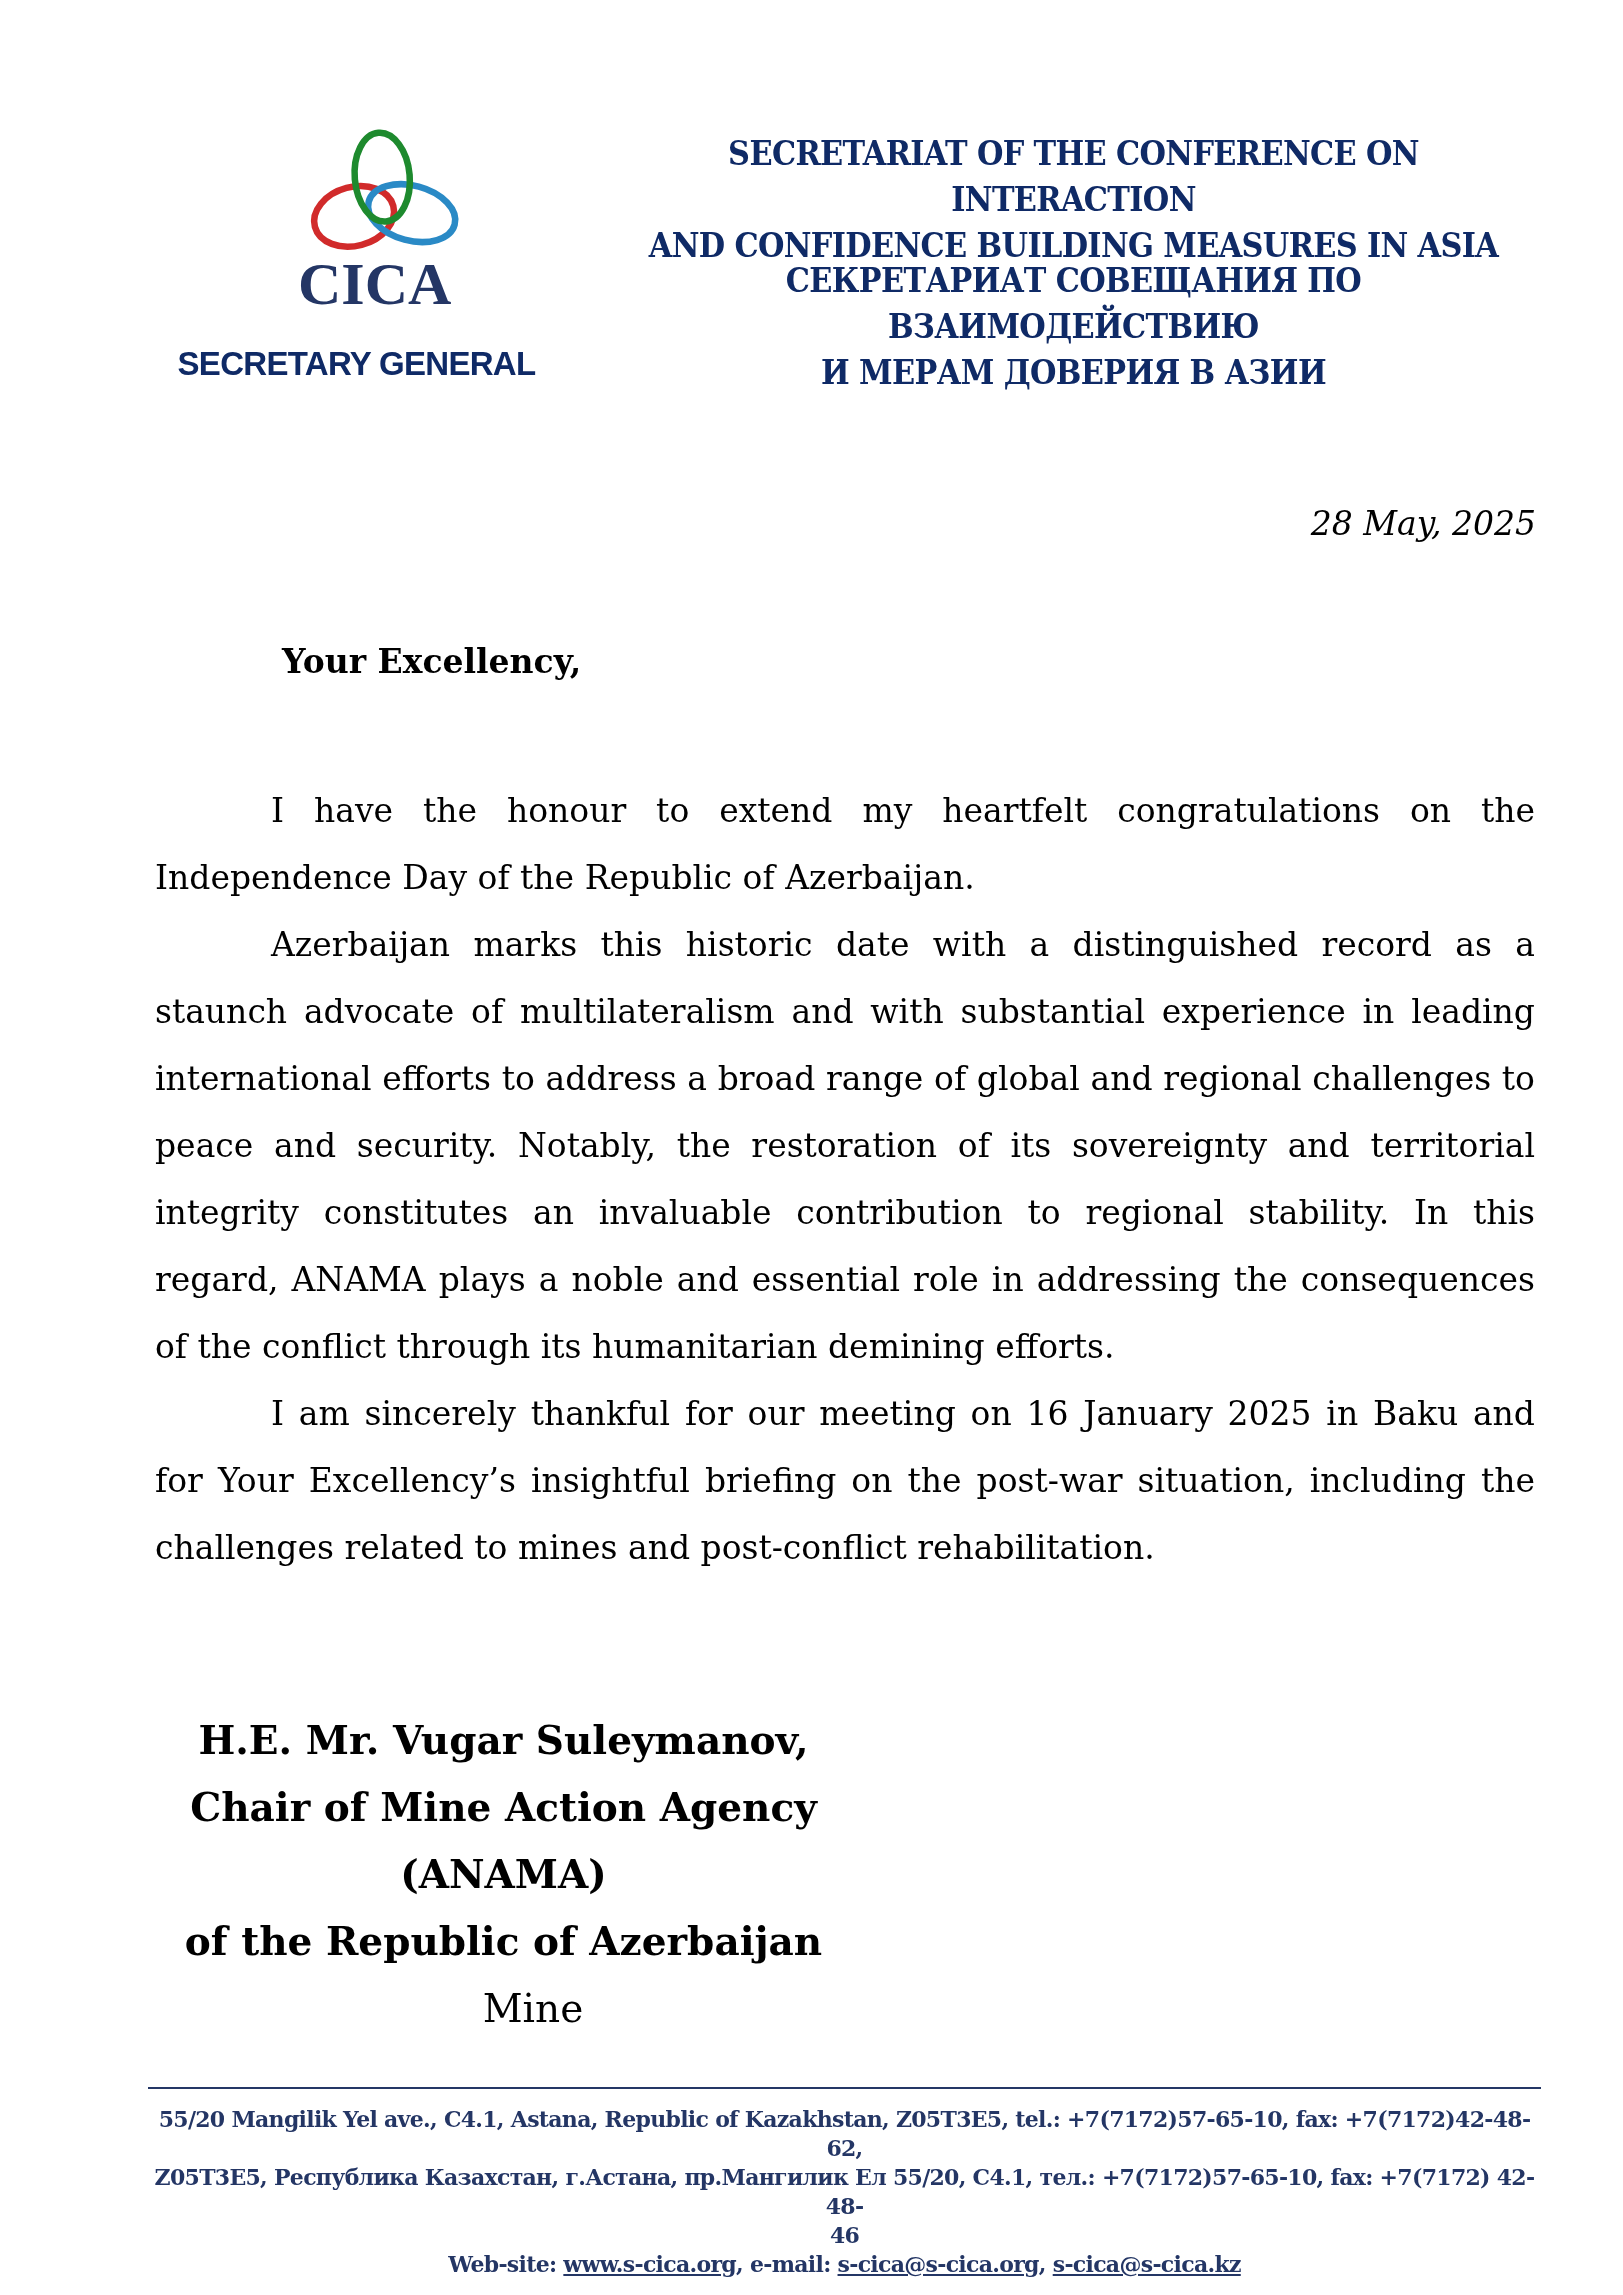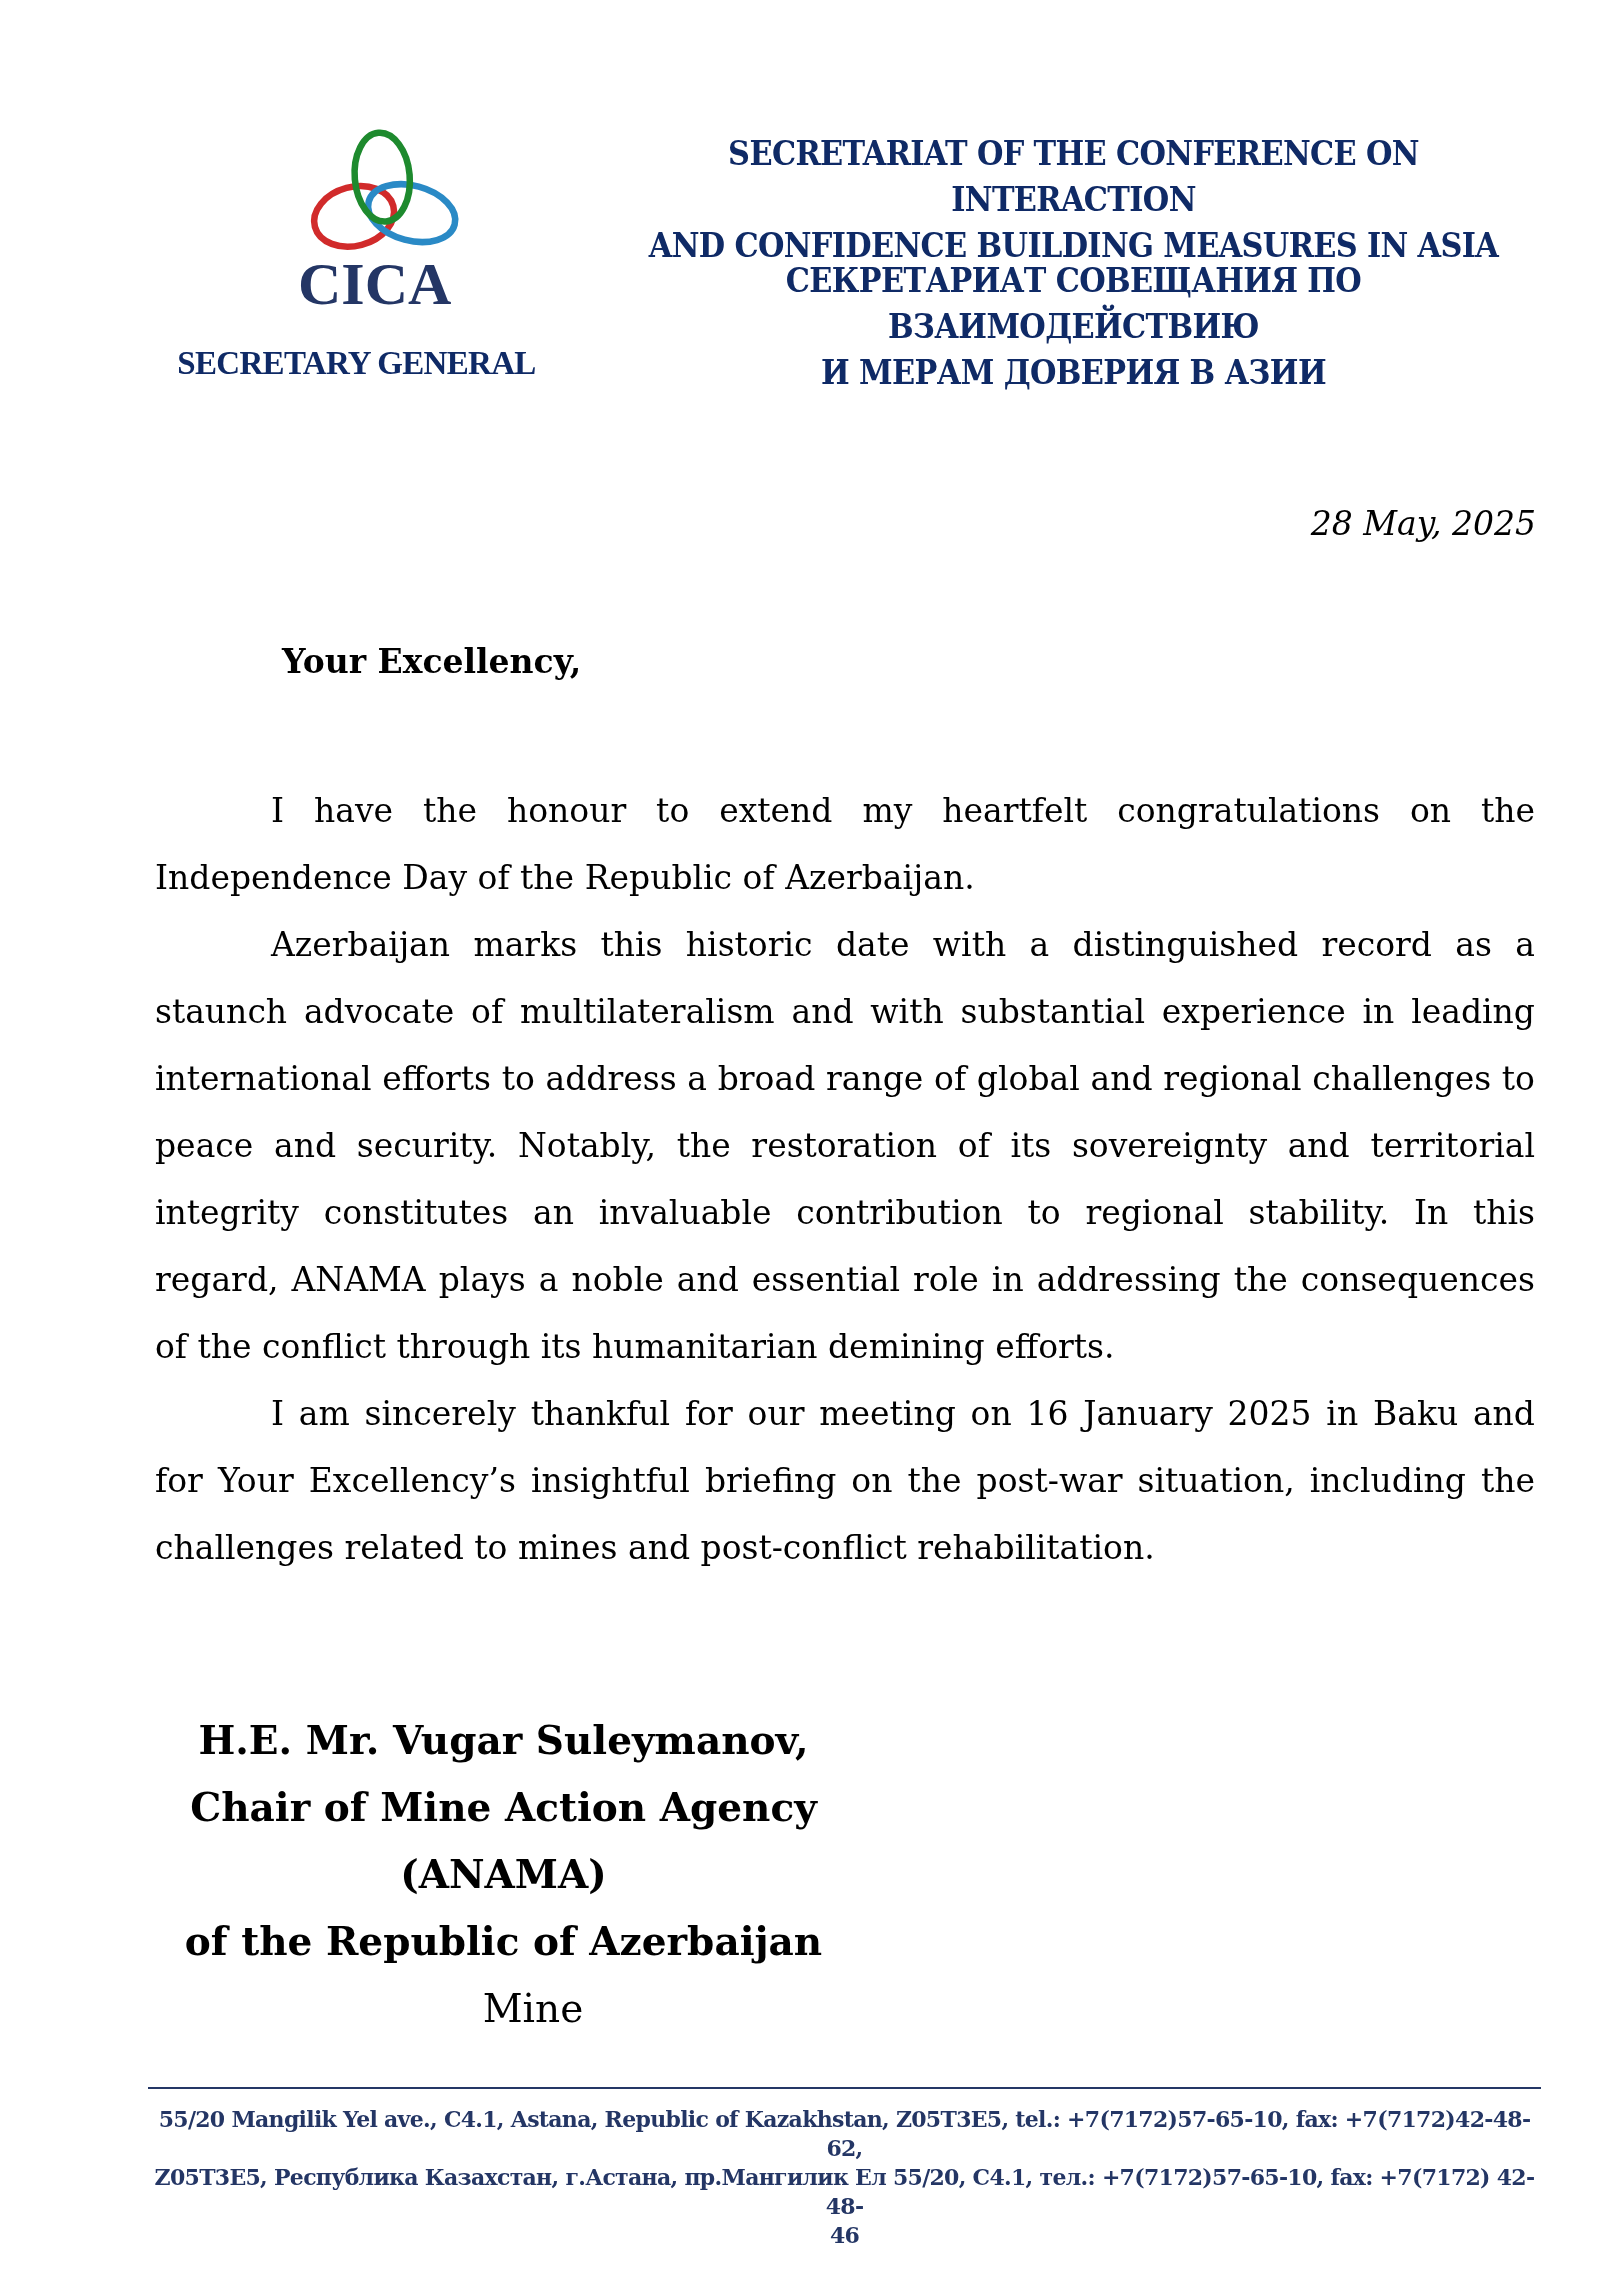--- a/index.html
+++ b/index.html
@@ -1,20 +1,20 @@
 <!DOCTYPE html>
 <html style="font-size:10.5px"><head>
 <meta charset="utf-8">
 <style>
   html, body { margin: 0; padding: 0; background: #ffffff; }
   body { width: 1623px; height: 2295px; position: relative; overflow: hidden; font-family: "DejaVu Serif", "Liberation Serif", serif; color: #000; }
   .abs { position: absolute; }
   #logo { left: 307px; top: 128px; width: 164px; width: 157px; height: 131px; }
   #logo-text { left: 298px; top: 250px; width: 144px; text-align: right; font-family: "Liberation Serif", serif; font-weight: bold; font-size: 60px; color: #243665; }
-  #sec-gen { left: 157px; top: 345px; width: 399px; text-align: center; font-family: Liberation Serif, serif; font-weight: bold; font-size: 33px; color: #0f2a66; letter-spacing: -0.7px; }
+  #sec-gen { left: 157px; top: 345px; width: 399px; text-align: center; font-family: Liberation Sans, sans-serif; font-weight: bold; font-size: 33px; color: #0f2a66; letter-spacing: -0.7px; }
   .hdr { left: 563px; width: 1021px; text-align: center; font-family: "DejaVu Serif", serif; font-weight: bold; font-size: 33px; color: #0f2a66; line-height: 46px; transform: scaleX(0.92); transform-origin: center; letter-spacing: -0.7px; }
   #hdr-en { top: 131px; }
   #hdr-ru { top: 258px; }
   #date { right: 87px; top: 504px; font-style: italic; font-size: 33px; }
   #salutation { left: 255px; top: 642px; font-weight: bold; font-size: 33px; margin-left: 27px; }
   #body { left: 155px; top: 777px; width: 1380px; font-size: 33px; line-height: 67px; text-align: justify; }
   #body p { margin: 0; text-indent: 116px; }
   #sig { left: 157px; top: 1707px; width: 693px; text-align: center; font-size: 39px; line-height: 67px; }
   #sig .b { font-weight: bold; }
   #footer-rule { left: 148px; top: 2087px; width: 1393px; height: 0; border-top: 2.6px solid #243665; }
@@ -57,14 +57,17 @@
   <div class="b">Chair of Mine Action Agency (ANAMA)</div>
   <div class="b">of the Republic of Azerbaijan</div>
   <div style="padding-left:59px;">Mine</div>
 </div>
 
 <div class="abs" id="footer-rule"></div>
 <div class="abs" id="footer">
   <div>55/20 Mangilik Yel ave., C4.1, Astana, Republic of Kazakhstan, Z05T3E5, tel.: +7(7172)57-65-10, fax: +7(7172)42-48-62,</div>
   <div>Z05T3E5, Республика Казахстан, г.Астана, пр.Мангилик Ел 55/20, С4.1, тел.: +7(7172)57-65-10, fax: +7(7172) 42-48-</div>
   <div>46</div>
+  <div>
+    <span>Web-site: </span><a>www.s-cica.org</a><span>, e-mail: </span><a>s-cica@s-cica.org</a><span>, </span><a>s-cica@s-cica.kz</a>
+  </div>
 </div>
 
 
 </body></html>

